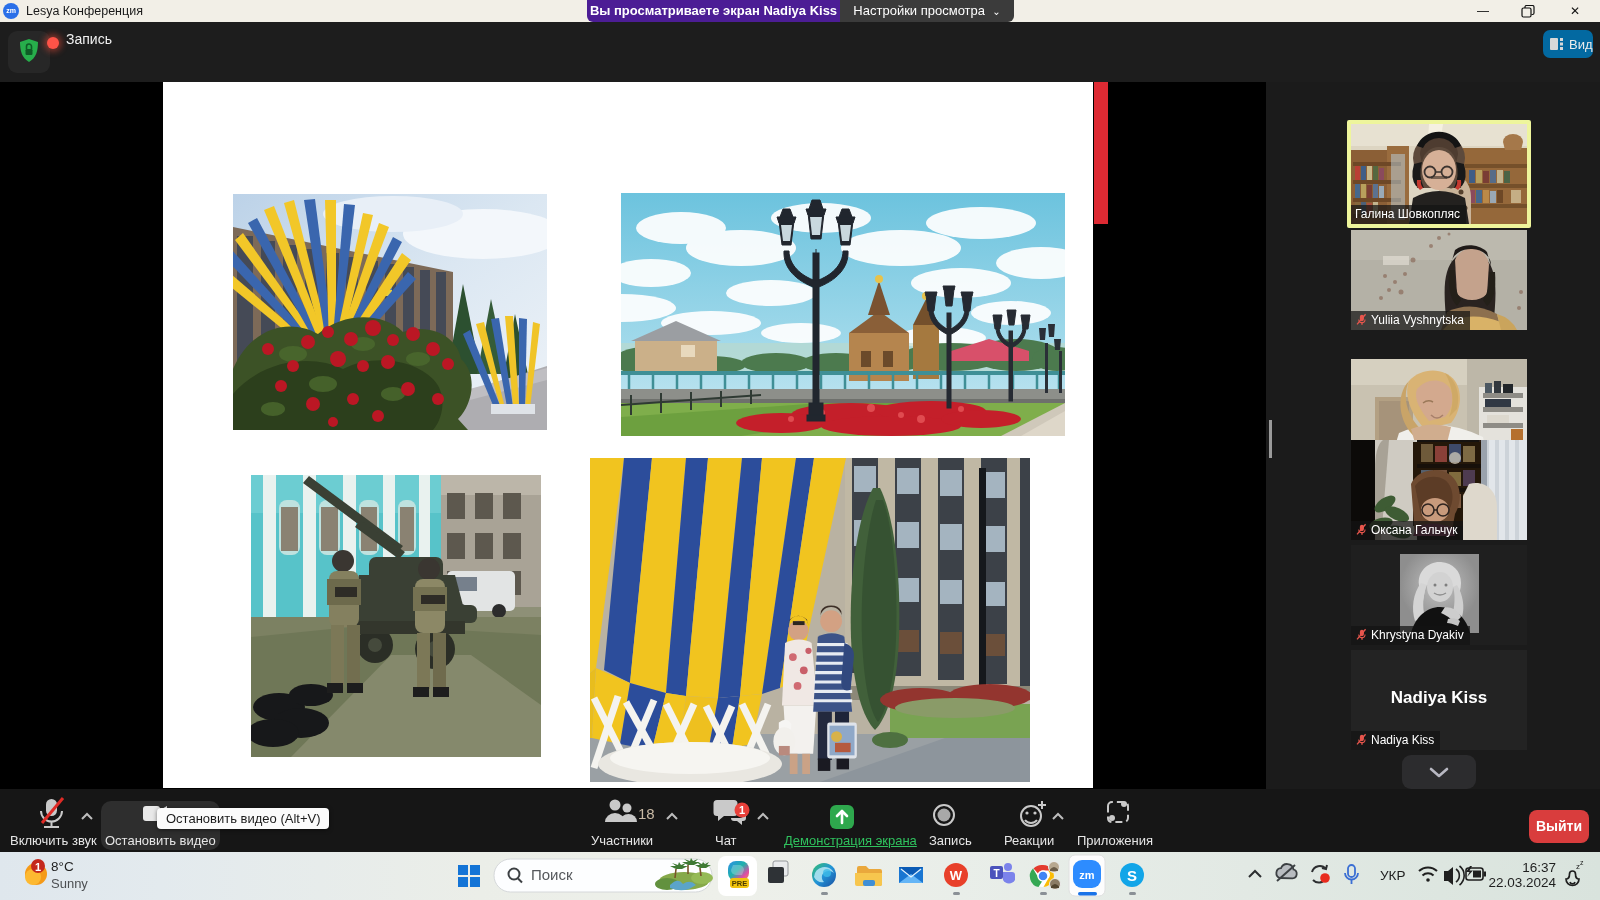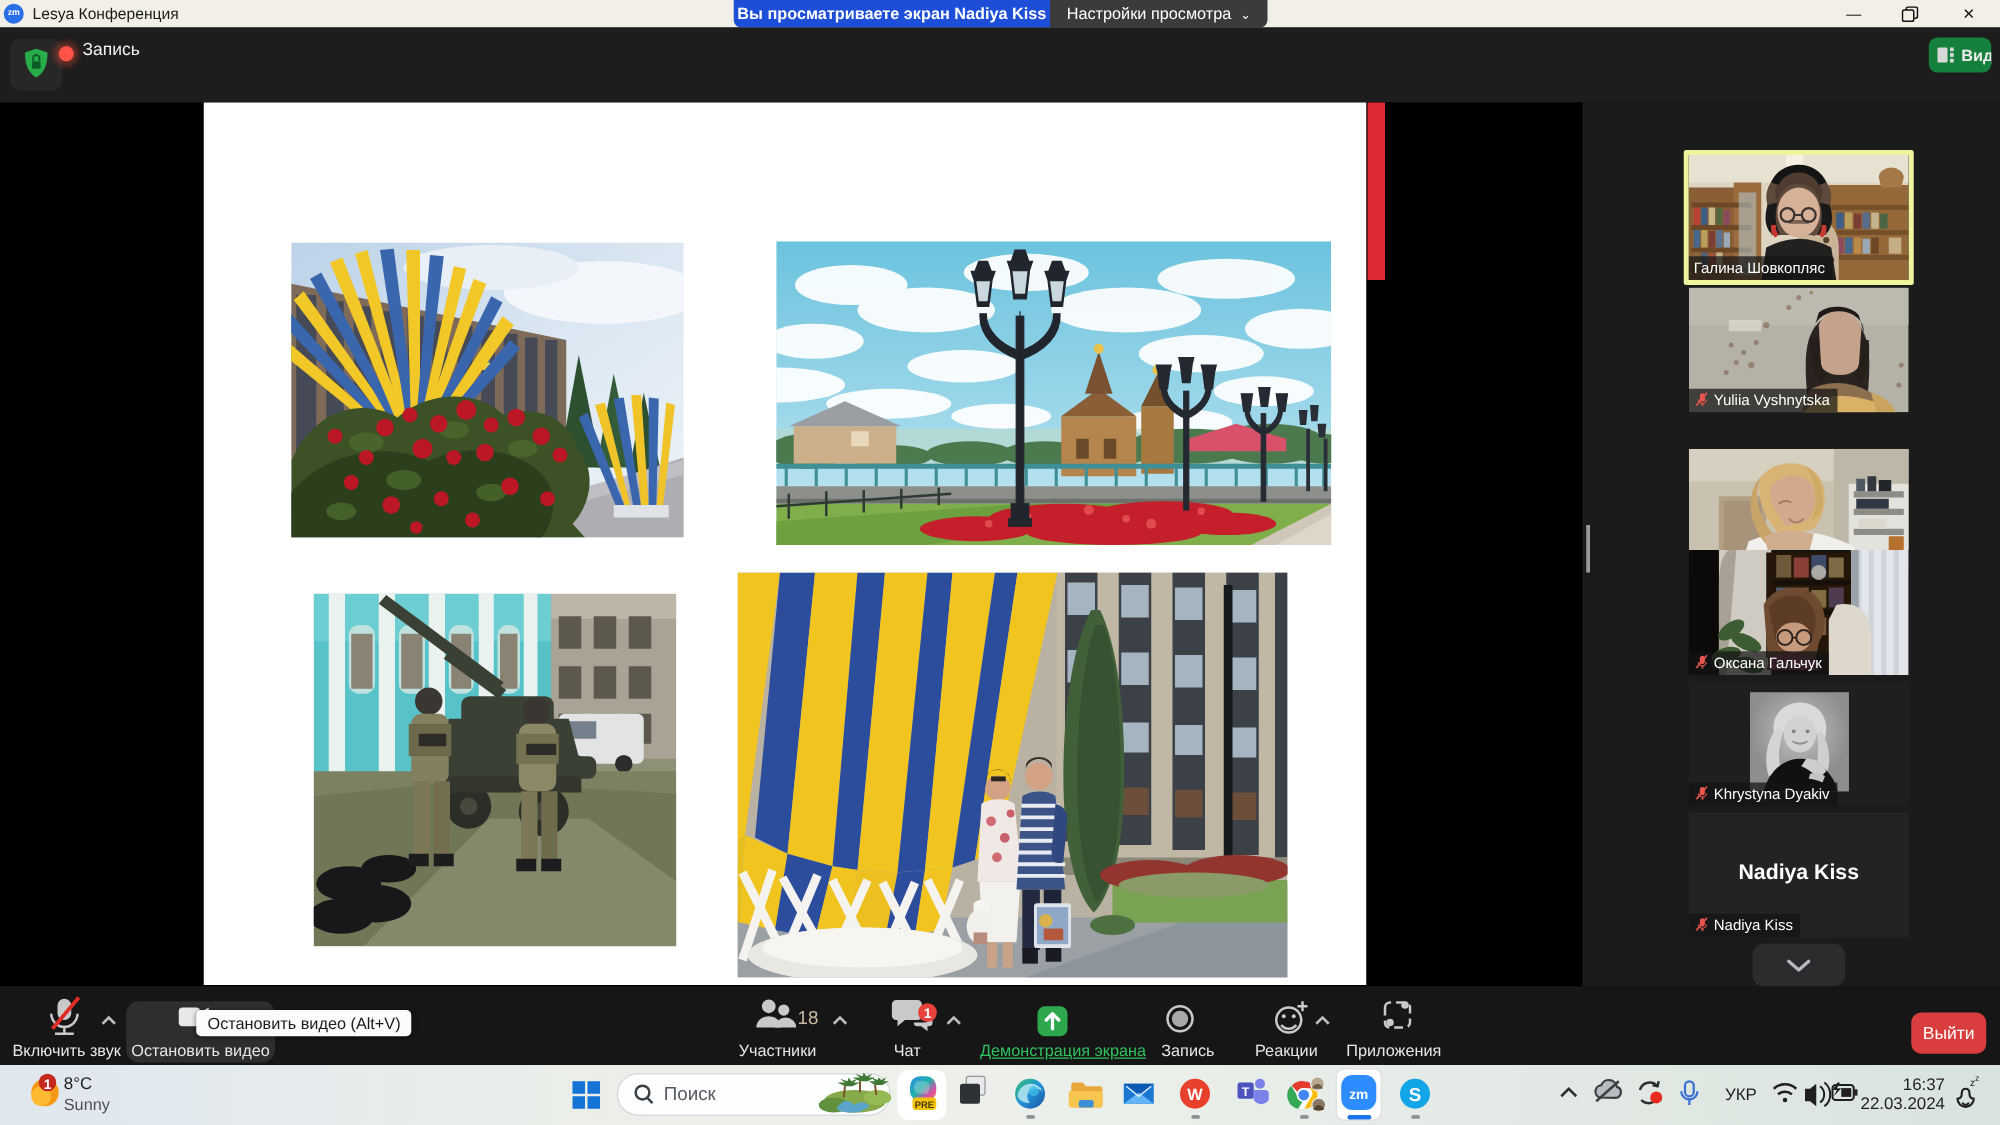--- a/index.html
+++ b/index.html
@@ -6,52 +6,52 @@
   html,body { width:1600px; height:900px; overflow:hidden; background:#000; font-family:"Liberation Sans", sans-serif; }
   .abs { position:absolute; }
   #stage { position:relative; width:1600px; height:900px; }
 
   
   #titlebar { left:0; top:0; width:1600px; height:22px; background:#f2efe7; }
   #zmlogo { left:3px; top:3px; width:16px; height:16px; border-radius:50%;
     background:#2a6fe8; color:#fff; font-size:7px; font-weight:bold; text-align:center; line-height:16px; }
   #wtitle { left:26px; top:4px; font-size:12.5px; color:#1a1a1a; }
   .wbtn { top:0px; height:22px; color:#111; font-size:12px; line-height:22px; }
-  #greenpill { left:587px; top:0px; width:253px; height:22px; background:#1d4ed8; border-radius:0 0 0 6px;
+  #greenpill { left:587px; top:0px; width:253px; height:22px; background:#4c1d95; border-radius:0 0 0 6px;
     color:#fff; font-size:13px; font-weight:bold; text-align:center; line-height:22px; }
   #viewopts { left:840px; top:0px; width:174px; height:22px; background:#3b3b3b; border-radius:0 0 6px 0;
     color:#fff; font-size:13px; text-align:center; line-height:22px; }
 
   
   #zoombar { left:0; top:22px; width:1600px; height:60px; background:#1d1d1d; }
   #shieldbtn { left:8px; top:31px; width:42px; height:42px; background:#272727; border-radius:9px; }
   #recdot { left:47px; top:37px; width:12px; height:12px; border-radius:50%; background:#ff5347; box-shadow:0 0 6px 3px rgba(255,80,60,.45); }
   #reclabel { left:66px; top:31px; font-size:14px; color:#f0f0f0; }
-  #vidbtn { left:1543px; top:30px; width:50px; height:28px; background:#15803d; border-radius:7px; color:#ececec; font-size:13px;font-weight:bold; }
+  #vidbtn { left:1543px; top:30px; width:50px; height:28px; background:#0369a1; border-radius:7px; color:#ececec; font-size:13px; }
 
   
   #share { left:0; top:82px; width:1266px; height:708px; background:#000; }
   #appbg { left:1266px; top:82px; width:334px; height:708px; background:#1b1b1b; }
   #slide { left:163px; top:82px; width:930px; height:706px; background:#ffffff; }
   #redbar { left:1094px; top:82px; width:14px; height:142px; background:#dd2a33; }
   #slidetitle { left:0px; top:35px; width:960px; text-align:center; color:#d5222e;
      font-size:46px; font-weight:bold; letter-spacing:0px; -webkit-text-stroke:2px #d5222e; }
   #scrollline { left:1269px; top:420px; width:3px; height:38px; background:#9a9a9a; }
 
   
   .tile { left:1351px; width:176px; height:100px; background:#111; overflow:hidden; }
   .namelab { position:absolute; left:0; bottom:0; background:rgba(20,20,20,.72); color:#fff;
      font-size:12px; line-height:19px; height:19px; padding:0 6px 0 4px; white-space:nowrap; }
   .micoff { display:inline-block; width:13px; height:13px; vertical-align:-2px; margin-right:3px; }
 
   
   #toolbar { left:0; top:789px; width:1600px; height:63px; background:#161616; }
   .tlab { position:absolute; top:44px; font-size:13px; color:#e6e6e6; white-space:nowrap; }
   #leavebtn { left:1529px; top:21px; width:60px; height:33px; background:#d93d3d; border-radius:8px;
-     color:#fff; font-size:14px; font-weight:normal; text-align:center; line-height:33px; }
+     color:#fff; font-size:14px; font-weight:bold; text-align:center; line-height:33px; }
   #hoverbtn { left:101px; top:12px; width:119px; height:49px; background:#2e2e2e; border-radius:10px; }
   #tooltip { left:157px; top:19px; height:21px; background:#fbfbfb; border-radius:4px; white-space:nowrap;
      box-shadow:0 1px 4px rgba(0,0,0,.5); color:#1c1c1c; font-size:13px; padding:0 9px; line-height:21px; }
 
   
   #taskbar { left:0; top:852px; width:1600px; height:48px;
      background:linear-gradient(90deg,#dfe7ed 0%,#e3eaee 10%,#ebeee8 30%,#eef0ea 45%,#e9eee9 60%,#e2e9e4 78%,#dde6e0 90%,#d9e3dd 100%); }
 </style>
 </head>
 <body>

